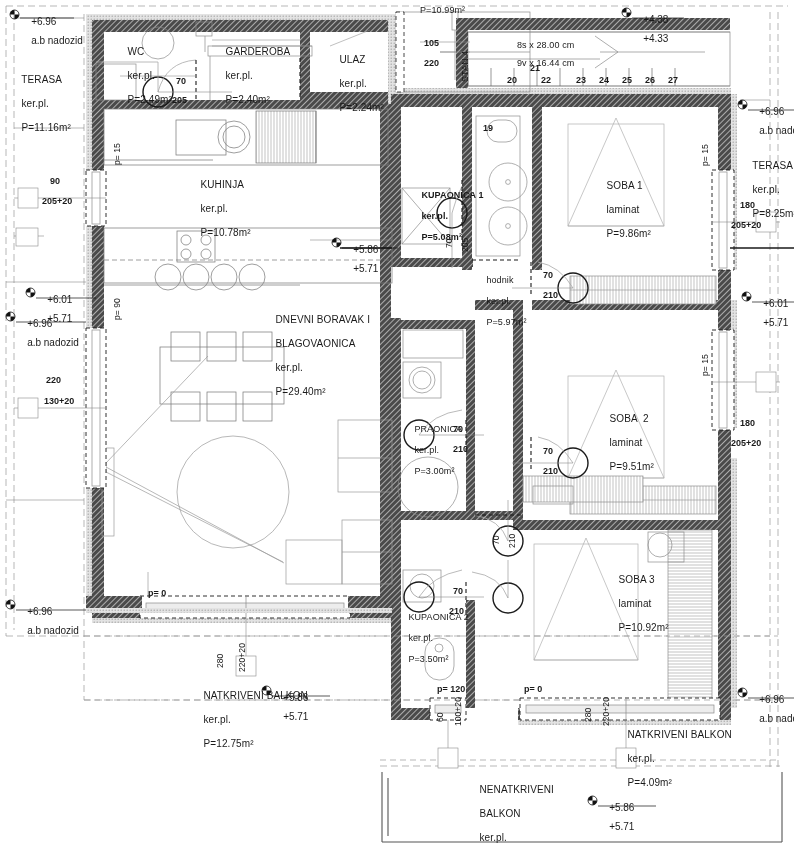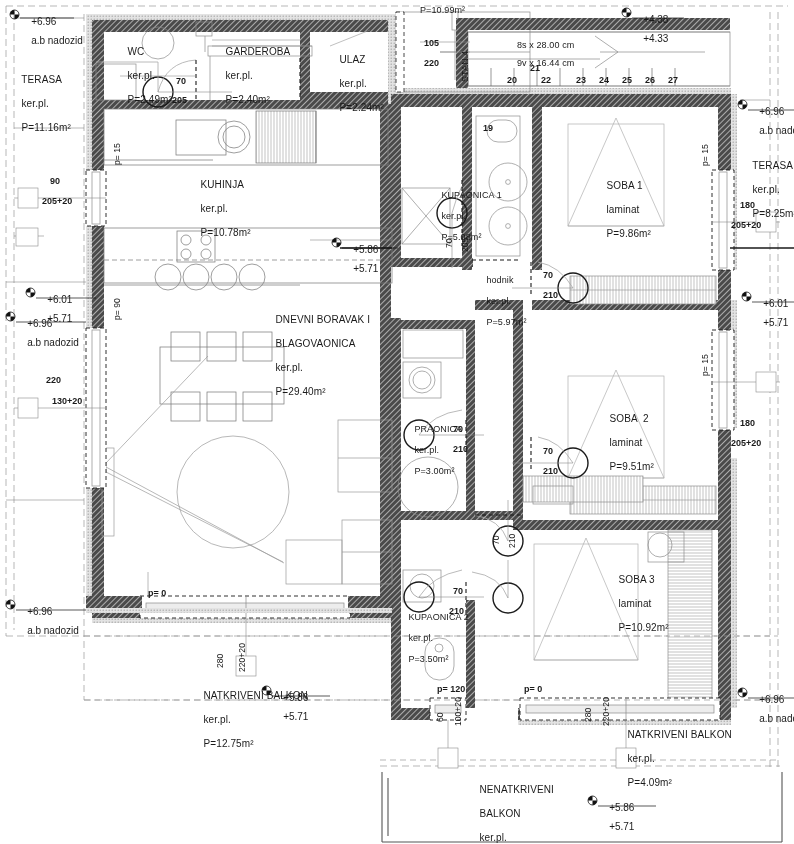--- a/index.html
+++ b/index.html
@@ -407,21 +407,21 @@
     <span>P=10.78m²</span>
   </div>
 
   <div class="lbl s10" style="left:264px;top:302px;">
     <span>DNEVNI BORAVAK I</span><br>
     <span>BLAGOVAONICA</span><br>
     <span>ker.pl.</span><br>
     <span>P=29.40m²</span>
   </div>
 
-  <div class="lbl s9" style="left:431px;top:179px;">
+  <div class="lbl s9" style="left:411px;top:179px;font-weight:bold;">
     <span>KUPAONICA 1</span><br>
     <span>ker.pl.</span><br>
     <span>P=5.08m²</span>
   </div>
 
   <div class="lbl s9" style="left:476px;top:264px;">
     <span>hodnik</span><br>
     <span>ker.pl.</span><br>
     <span>P=5.97m²</span>
   </div>
@@ -613,21 +613,21 @@
   </div>
   <div class="elev" style="left:598px;top:794px;">
     <span>+5.86</span><br>
     <span>+5.71</span>
   </div>
 
   <div class="dim" style="left:50px;top:176px;">90</div>
   <div class="dim" style="left:42px;top:196px;">205+20</div>
 
   <div class="dim" style="left:46px;top:375px;">220</div>
-  <div class="dim" style="left:52px;top:396px;">130+20</div>
+  <div class="dim" style="left:44px;top:396px;">130+20</div>
 
   <div class="dim" style="left:740px;top:200px;">180</div>
   <div class="dim" style="left:731px;top:220px;">205+20</div>
 
   <div class="dim" style="left:740px;top:418px;">180</div>
   <div class="dim" style="left:731px;top:438px;">205+20</div>
 
   <div class="dim" style="left:176px;top:76px;">70</div>
   <div class="dim" style="left:172px;top:95px;">205</div>
 

